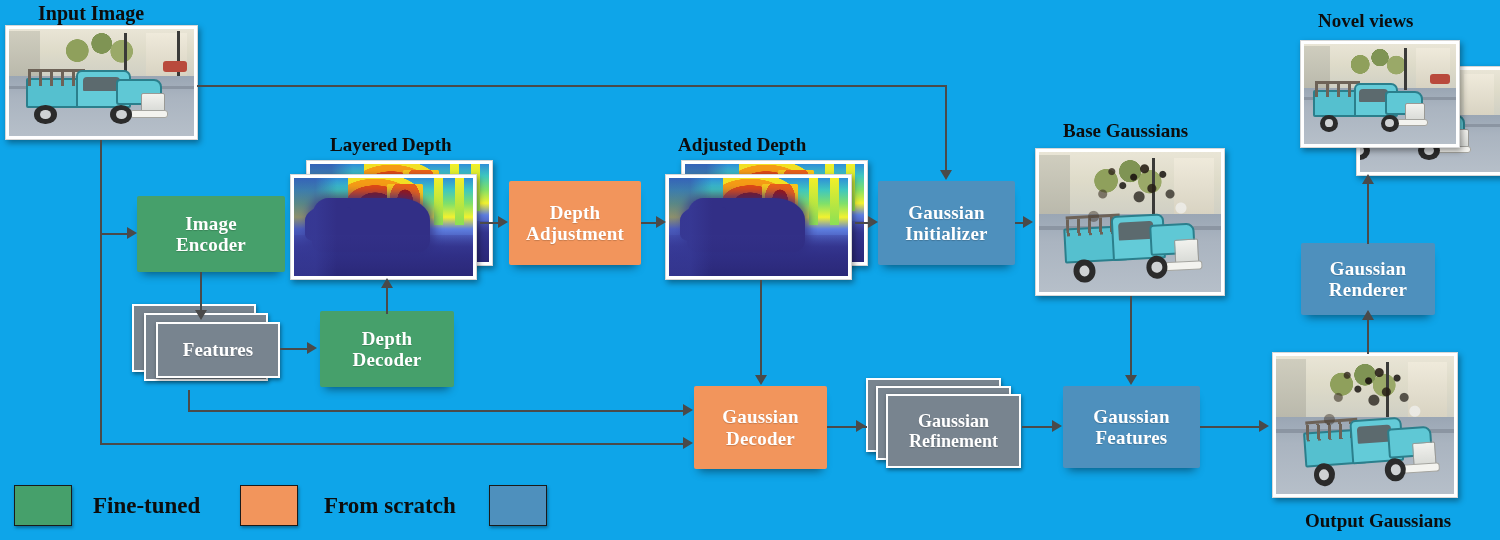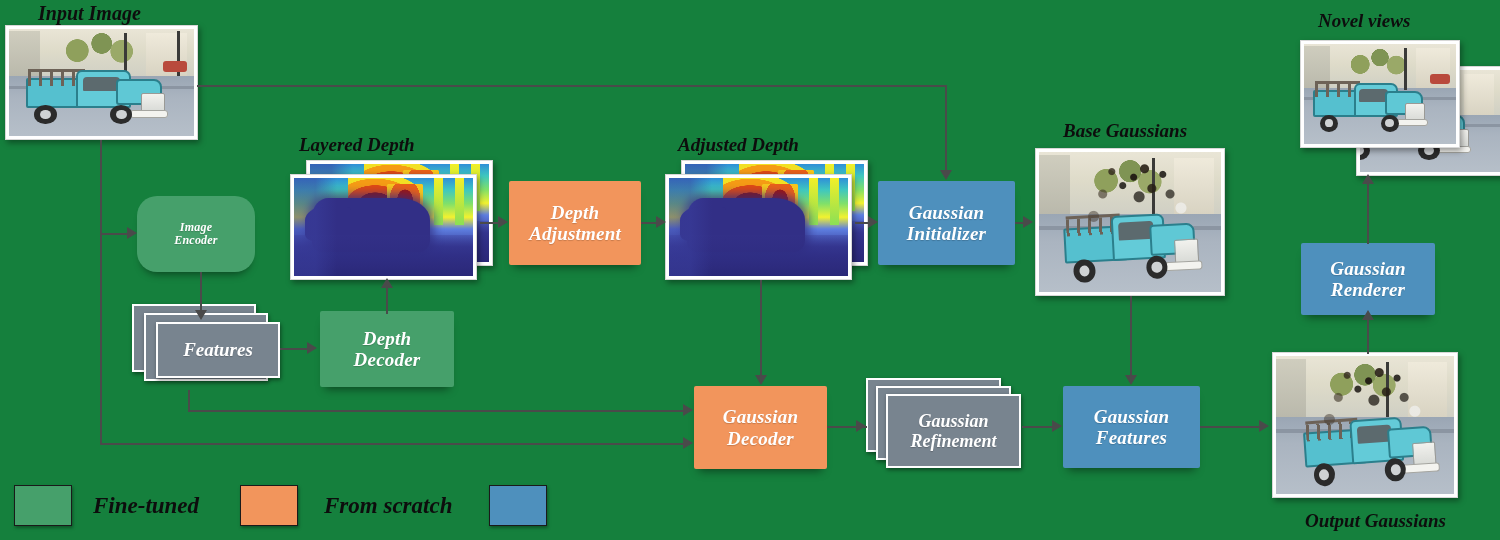--- a/index.html
+++ b/index.html
@@ -1,18 +1,18 @@
 <!DOCTYPE html>
 <html><head>
 <meta charset="utf-8">
 <style>
   html,body{margin:0;padding:0;background:#ffffff;}
   body{width:1500px;height:540px;overflow:hidden;
        font-family:"Liberation Serif","DejaVu Serif",serif;}
-  #stage{position:relative;width:1500px;height:540px;background:#15803d;font-style:italic;}
+  #stage{position:relative;width:1500px;height:540px;background:#0ea5e9;}
 
   
   .abs{position:absolute;box-sizing:border-box;}
 
   
   .box{
     position:absolute;box-sizing:border-box;
     display:flex;align-items:center;justify-content:center;
     text-align:center;color:#ffffff;font-weight:bold;
     line-height:1.12;letter-spacing:.2px;
@@ -145,21 +145,21 @@
       radial-gradient(circle at 35% 30%,rgba(60,50,36,.6) 0 4px,transparent 5px),
       radial-gradient(circle at 78% 40%,rgba(240,240,238,.75) 0 5px,transparent 6px),
       radial-gradient(circle at 30% 46%,rgba(70,60,50,.5) 0 5px,transparent 6px);}
 </style>
 </head>
 <body>
 
 <div id="stage">
 
   <div class="cap" style="left:38px;top:2px;font-size:20px;">Input Image</div>
-  <div class="cap" style="left:299px;top:134px;font-size:19px;">Layered Depth</div>
+  <div class="cap" style="left:330px;top:134px;font-size:19px;">Layered Depth</div>
   <div class="cap" style="left:678px;top:134px;font-size:19px;">Adjusted Depth</div>
   <div class="cap" style="left:1063px;top:120px;font-size:19px;">Base Gaussians</div>
   <div class="cap" style="left:1318px;top:10px;font-size:19px;">Novel views</div>
   <div class="cap" style="left:1281px;top:510px;font-size:19px;margin-left:24px;">Output Gaussians</div>
 
   <div class="pic" style="left:5px;top:25px;width:193px;height:115px;">
     <div class="inner">
       <div class="photo">
         <div class="ph-sky"></div>
         <div class="ph-bldgL"></div>
@@ -178,21 +178,21 @@
           <div class="tk-hood"></div>
           <div class="tk-grill"></div>
           <div class="tk-bump"></div>
           <div class="tk-wh" style="left:6%;"></div>
           <div class="tk-wh" style="left:60%;"></div>
         </div>
       </div>
     </div>
   </div>
 
-  <div class="box green" style="left:137px;top:196px;width:118px;height:76px;font-size:12px;border-radius:20px;">
+  <div class="box green" style="left:137px;top:196px;width:148px;height:76px;font-size:19px;">
     <span>
       <span>Image</span><br>
       <span>Encoder</span>
     </span>
   </div>
 
   <div class="stack" style="left:132px;top:304px;width:155px;height:88px;">
     <div class="card" style="left:0;top:0;width:124px;height:68px;"></div>
     <div class="card" style="left:12px;top:9px;width:124px;height:68px;"></div>
     <div class="card" style="left:24px;top:18px;width:124px;height:56px;font-size:19px;">

